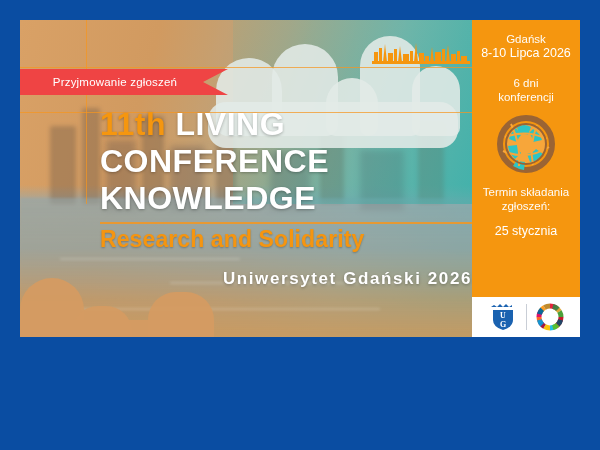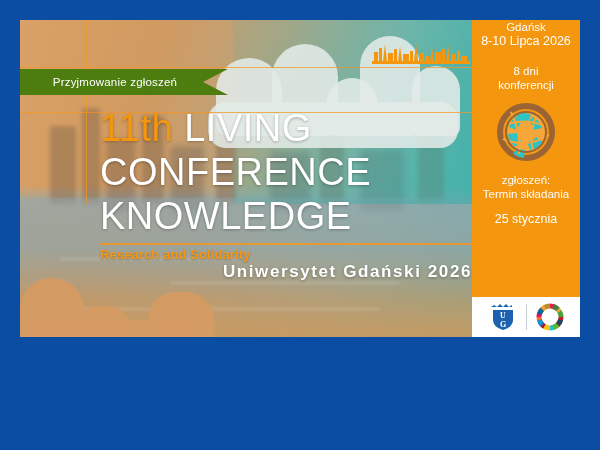--- a/index.html
+++ b/index.html
@@ -71,56 +71,56 @@
   
   .gridline{position:absolute;background:rgba(245,150,32,.72);}
   .gl-h1{left:0;top:47px;height:1px;width:452px;}
   .gl-h2{left:0;top:92px;height:1px;width:452px;}
   .gl-v1{left:66px;top:0;width:1px;height:184px;}
 
   
   #ribbon{
     position:absolute; left:0; top:49px;
     height:26px; width:208px;
-    background:#4d7c0f;
+    background:#ef4444;
     display:flex;align-items:center;justify-content:center;
     color:#ffffff;font-size:11.5px;letter-spacing:.2px;
     clip-path:polygon(0 0, 100% 0, 88% 50%, 100% 100%, 0 100%);
     padding-right:18px;box-sizing:border-box;
   }
 
   
   #skyline{position:absolute;left:352px;top:20px;width:98px;height:24px;}
 
   
   #headline{position:absolute;left:80px;top:86px;width:370px;}
   .h-line{
-    font-size:38px;font-weight:normal;color:#ffffff;line-height:1.16;
+    font-size:32px;font-weight:bold;color:#ffffff;line-height:1.16;
     letter-spacing:.5px;
     text-shadow:0 1px 3px rgba(0,0,0,.28);
   }
   .h-ord{color:#f5960f;}
   .rule{height:1.5px;background:rgba(245,150,32,.85);margin:5px 0 2px 0;width:372px;}
   #subtitle{
-    font-size:13px;font-weight:bold;color:#f59510;letter-spacing:.1px;
+    font-size:23px;font-weight:bold;color:#f59510;letter-spacing:.1px;
     text-shadow:0 1px 2px rgba(0,0,0,.25);
   }
   #venue{
-    text-align:right;width:372px;
+    margin-top:16px;text-align:right;width:372px;
     font-size:17px;font-weight:bold;color:#ffffff;letter-spacing:1.6px;
     text-shadow:0 1px 3px rgba(0,0,0,.30);
   }
 
   
   #sidebar{
     position:absolute; right:0; top:0;
     width:108px; height:277px;
     background:#f5960f;
     color:#ffffff; text-align:center;
-    box-sizing:border-box; padding:0 6px 0 6px;
+    box-sizing:border-box; padding:12px 6px 0 6px;
   }
   .sb-soft{font-size:11.5px;line-height:1.25;opacity:.97;}
   .sb-bold{font-size:12.5px;font-weight:normal;line-height:1.25;}
   .sb-gap-s{height:10px;}
   .sb-gap-m{height:14px;}
   #globe-wrap{display:flex;justify-content:center;margin:10px 0 12px 0;}
 
   
   #logostrip{
     position:absolute; right:0; top:277px;
@@ -207,21 +207,21 @@
     <div class="h-line">KNOWLEDGE</div>
     <div class="rule"></div>
     <div id="subtitle">Research and Solidarity</div>
     <div id="venue">Uniwersytet Gdański 2026</div>
   </div>
 
   <div id="sidebar">
     <div class="sb-soft">Gdańsk</div>
     <div class="sb-bold">8-10 Lipca 2026</div>
     <div class="sb-gap-m"></div>
-    <div class="sb-soft">8 dni</div>
+    <div class="sb-soft">6 dni</div>
     <div class="sb-soft">konferencji</div>
 
     <div id="globe-wrap">
       <svg width="58" height="58" viewBox="0 0 58 58">
         <circle cx="29" cy="29" r="26" fill="none" stroke="#9a6434" stroke-width="6"></circle>
         <circle cx="29" cy="29" r="20" fill="#f7a63a"></circle>
         <g fill="#2ec4c4">
           <path d="M20 12 q7 -4 14 0 l-3 8 q-5 -2 -9 0 z"></path>
           <path d="M36 14 q7 4 9 11 l-9 2 q-1 -6 -4 -9 z"></path>
           <path d="M12 24 q2 -7 7 -11 l5 7 q-3 3 -4 7 z"></path>
@@ -232,22 +232,22 @@
         <g stroke="#f7a63a" stroke-width="2" fill="none">
           <path d="M8 22 q21 -8 42 2"></path>
           <path d="M6 36 q24 10 46 -4"></path>
           <path d="M14 9 q10 20 8 42"></path>
           <path d="M40 10 q-8 20 -4 40"></path>
         </g>
         <circle cx="29" cy="29" r="20" fill="none" stroke="#9a6434" stroke-width="2"></circle>
       </svg>
     </div>
 
+    <div class="sb-soft">Termin składania</div>
     <div class="sb-soft">zgłoszeń:</div>
-    <div class="sb-soft">Termin składania</div>
     <div class="sb-gap-s"></div>
     <div class="sb-bold">25 stycznia</div>
   </div>
 
   <div id="logostrip">
     <svg width="30" height="30" viewBox="0 0 30 30">
       <path d="M6 3 l3 2 l3 -3 l3 3 l3 -3 l3 3 l3 -2 v2 h-21 z" fill="#1a62b0"></path>
       <path d="M5 8 h20 v10 q0 7 -10 10 q-10 -3 -10 -10 z" fill="#1a62b0"></path>
       <g fill="#ffffff" font-family="Liberation Serif, serif" font-size="8" font-weight="bold">
         <text x="15" y="16" text-anchor="middle">U</text>

